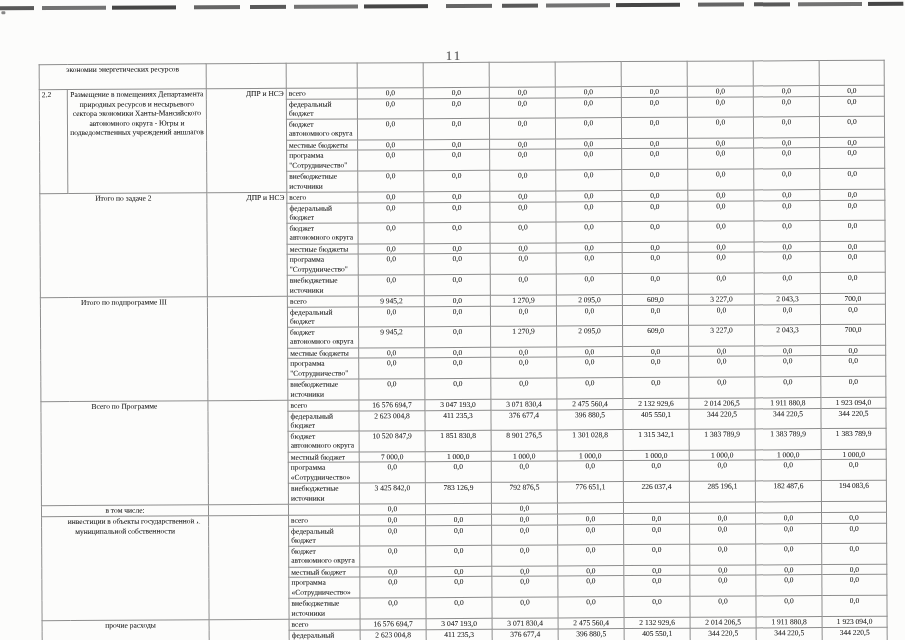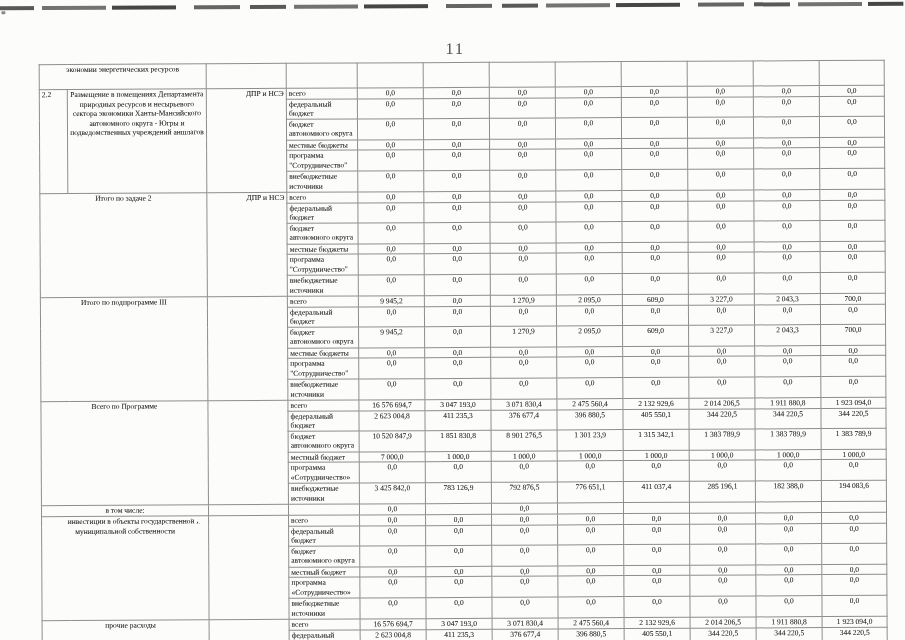--- a/index.html
+++ b/index.html
@@ -23,22 +23,22 @@
       #5a5a5a 44px 108px, rgba(0,0,0,0) 108px 114px,
       #262626 114px 178px, rgba(0,0,0,0) 178px 196px,
       #4a4a4a 196px 242px, rgba(0,0,0,0) 242px 252px);
     opacity:.85;
   }
   .scan-speck{
     position:absolute;top:9px;left:3px;width:4px;height:3px;
     background:#555;opacity:.7;border-radius:1px;
   }
   .page-number{
-    position:absolute;top:40px;left:447px;
-    font-size:16px;color:#5c5c5c;letter-spacing:2px;
+    position:absolute;top:48px;left:447px;
+    font-size:13px;color:#5c5c5c;letter-spacing:2px;
   }
   table.budget{
     position:absolute;top:62px;left:40px;
     width:846px;
     border-collapse:collapse;
     table-layout:fixed;
     font-size:7.5px;line-height:9.5px;
     color:#2b2b2b;
   }
   table.budget td{
@@ -331,21 +331,21 @@
             <td class="c-val">405 550,1</td>
             <td class="c-val">344 220,5</td>
             <td class="c-val">344 220,5</td>
             <td class="c-val">344 220,5</td>
           </tr>
           <tr class="h-d">
             <td class="c-src">бюджет автономного округа</td>
             <td class="c-val">10 520 847,9</td>
             <td class="c-val">1 851 830,8</td>
             <td class="c-val">8 901 276,5</td>
-            <td class="c-val">1 301 23,9</td>
+            <td class="c-val">1 301 028,8</td>
             <td class="c-val">1 315 342,1</td>
             <td class="c-val">1 383 789,9</td>
             <td class="c-val">1 383 789,9</td>
             <td class="c-val">1 383 789,9</td>
           </tr>
           <tr class="h-s">
             <td class="c-src">местный бюджет</td>
             <td class="c-val">7 000,0</td>
             <td class="c-val">1 000,0</td>
             <td class="c-val">1 000,0</td>
@@ -365,23 +365,23 @@
             <td class="c-val">0,0</td>
             <td class="c-val">0,0</td>
             <td class="c-val">0,0</td>
           </tr>
           <tr class="h-d">
             <td class="c-src">внебюджетные источники</td>
             <td class="c-val">3 425 842,0</td>
             <td class="c-val">783 126,9</td>
             <td class="c-val">792 876,5</td>
             <td class="c-val">776 651,1</td>
-            <td class="c-val">411 037,4</td>
+            <td class="c-val">226 037,4</td>
             <td class="c-val">285 196,1</td>
-            <td class="c-val">182 388,0</td>
+            <td class="c-val">182 487,6</td>
             <td class="c-val">194 083,6</td>
           </tr>
           <tr class="h-i">
             <td class="c-title ts-left" rowspan="1" colspan="2">в том числе:</td>
             <td class="c-exec" rowspan="1"></td>
             <td class="c-src"></td>
             <td class="c-val">0,0</td>
             <td class="c-val"></td>
             <td class="c-val">0,0</td>
             <td class="c-val"></td>

